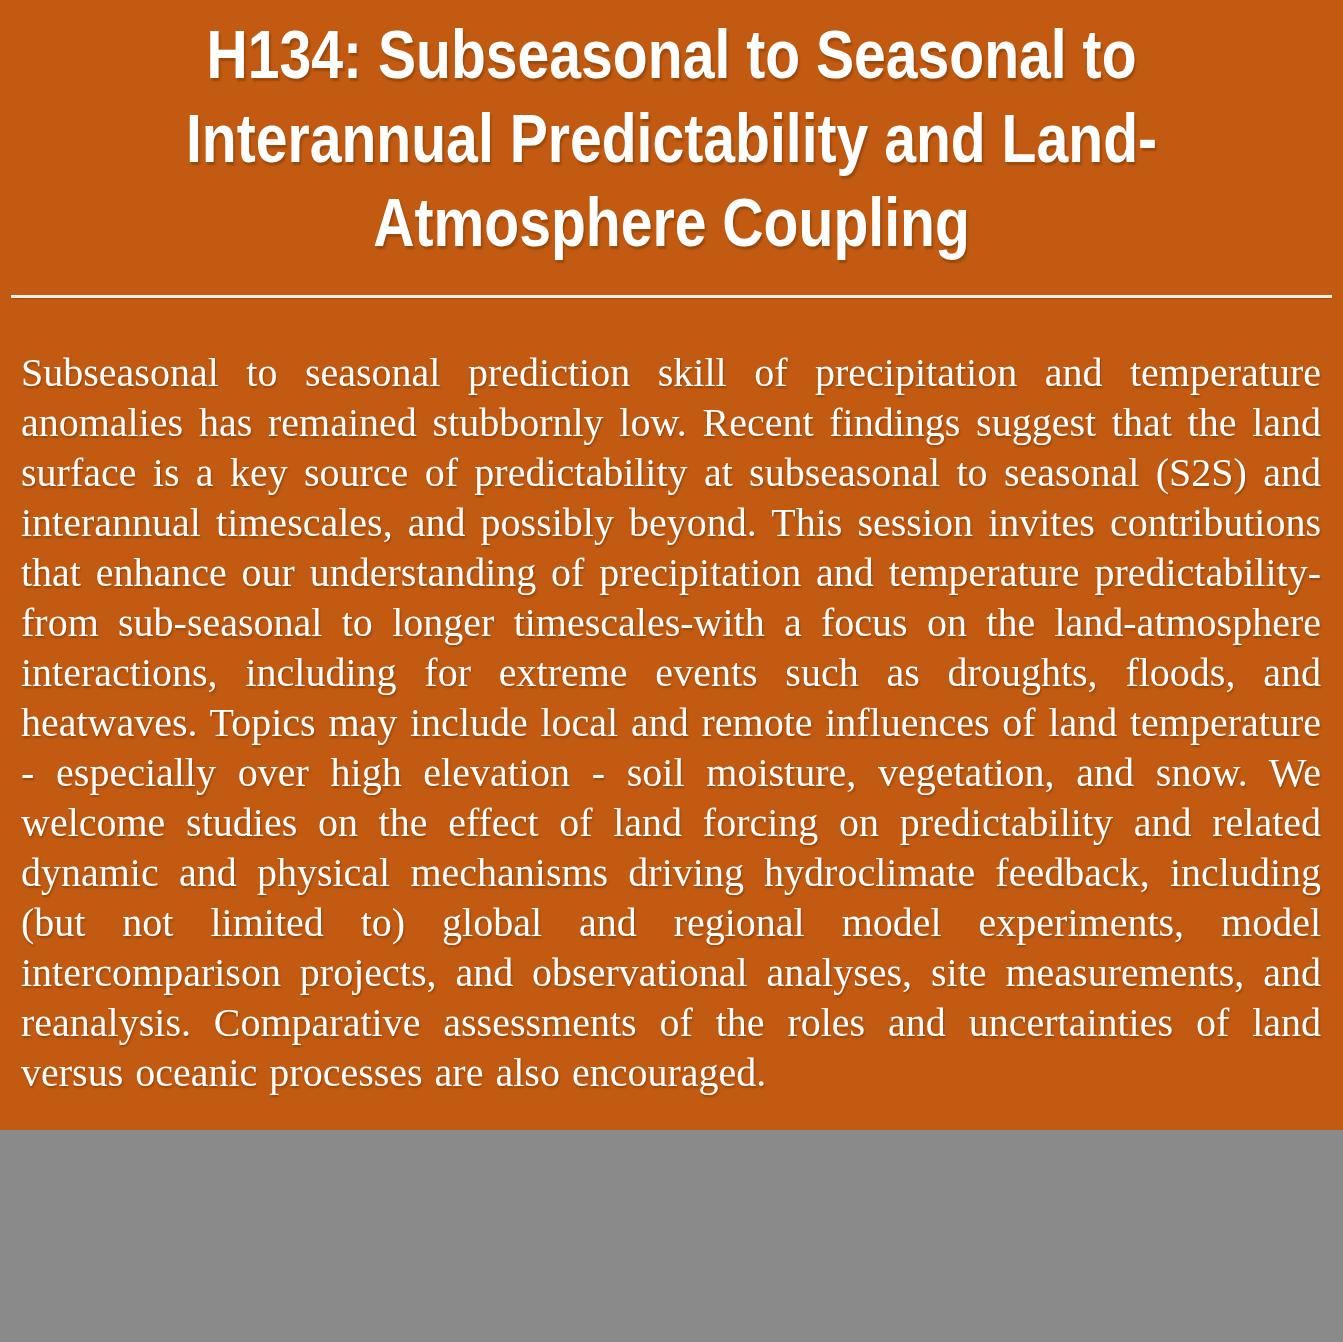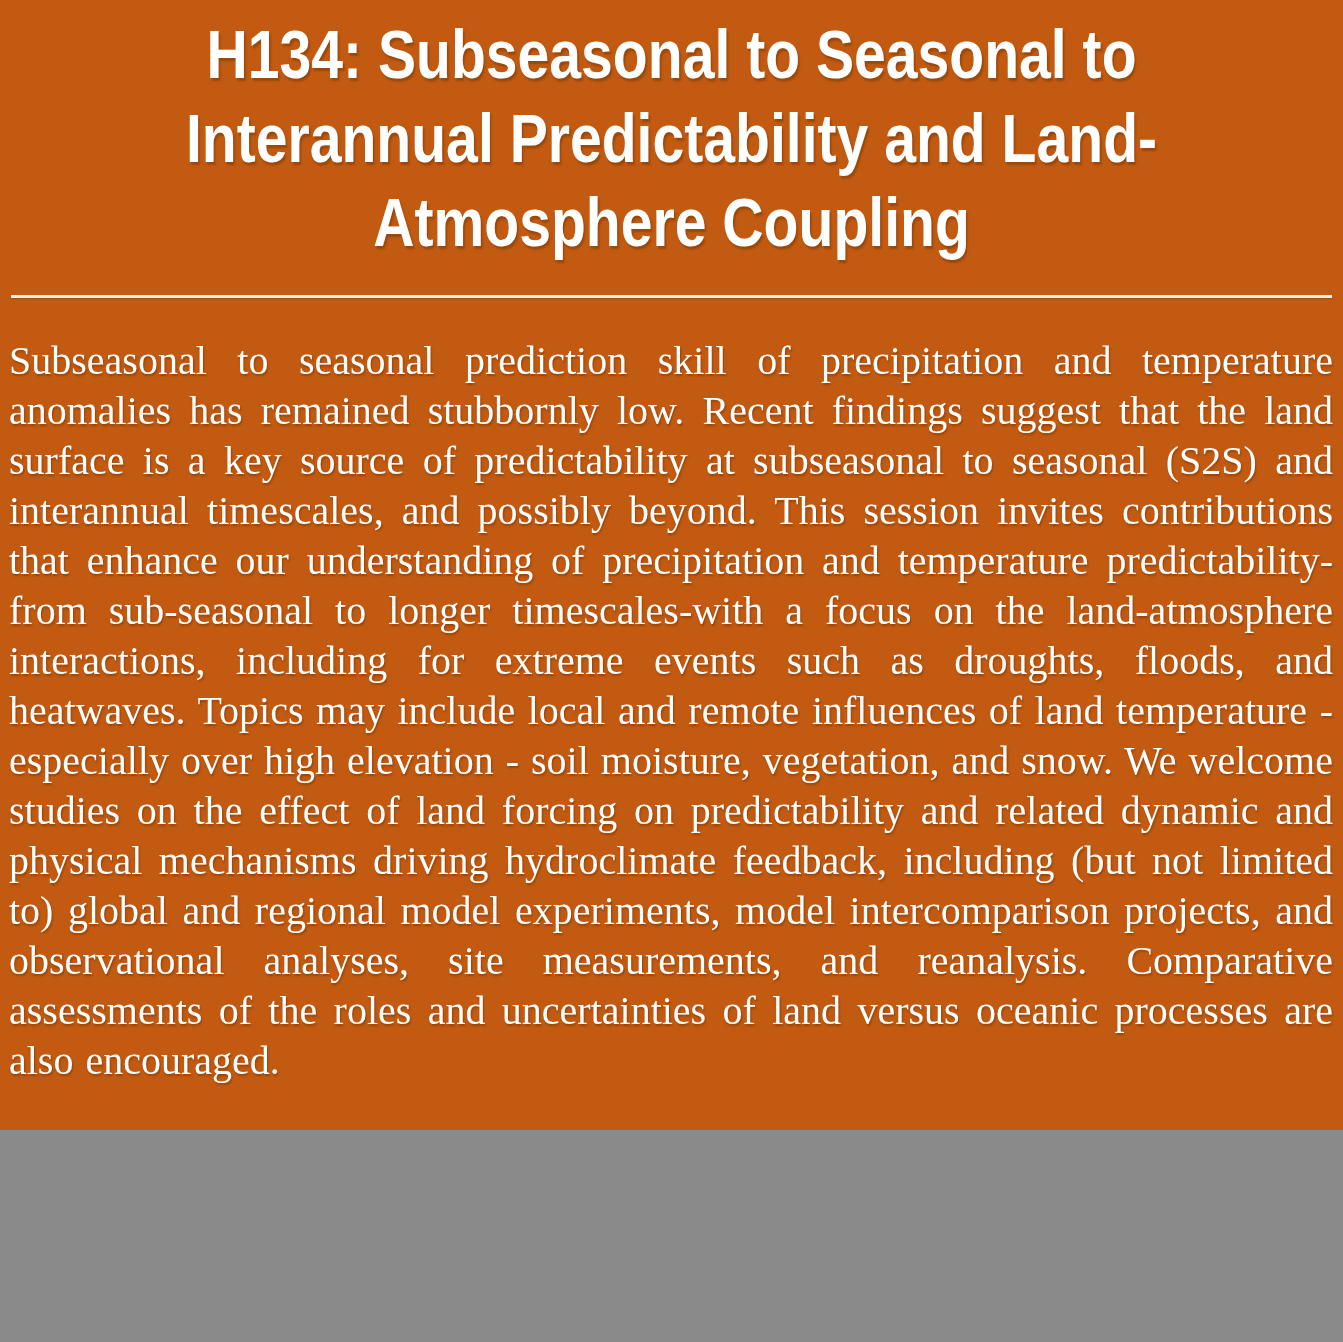--- a/index.html
+++ b/index.html
@@ -35,21 +35,21 @@
     border: none;
     margin: 0;
     background: #F2EDE7;
     box-shadow: 0 1px 1px rgba(120,60,10,0.4);
   }
   .description {
     position: absolute;
     left: 9px;
     right: 10px;
     top: 336px;
-    margin: 0;
+    margin: 12px;
     color: #FFFFFF;
     font-family: "Liberation Serif", serif;
     font-size: 40px;
     line-height: 50px;
     word-spacing: 2px;
     text-align: justify;
     text-shadow: 1px 2px 2px rgba(96, 43, 0, 0.45);
   }
   .submit {
     position: absolute;

